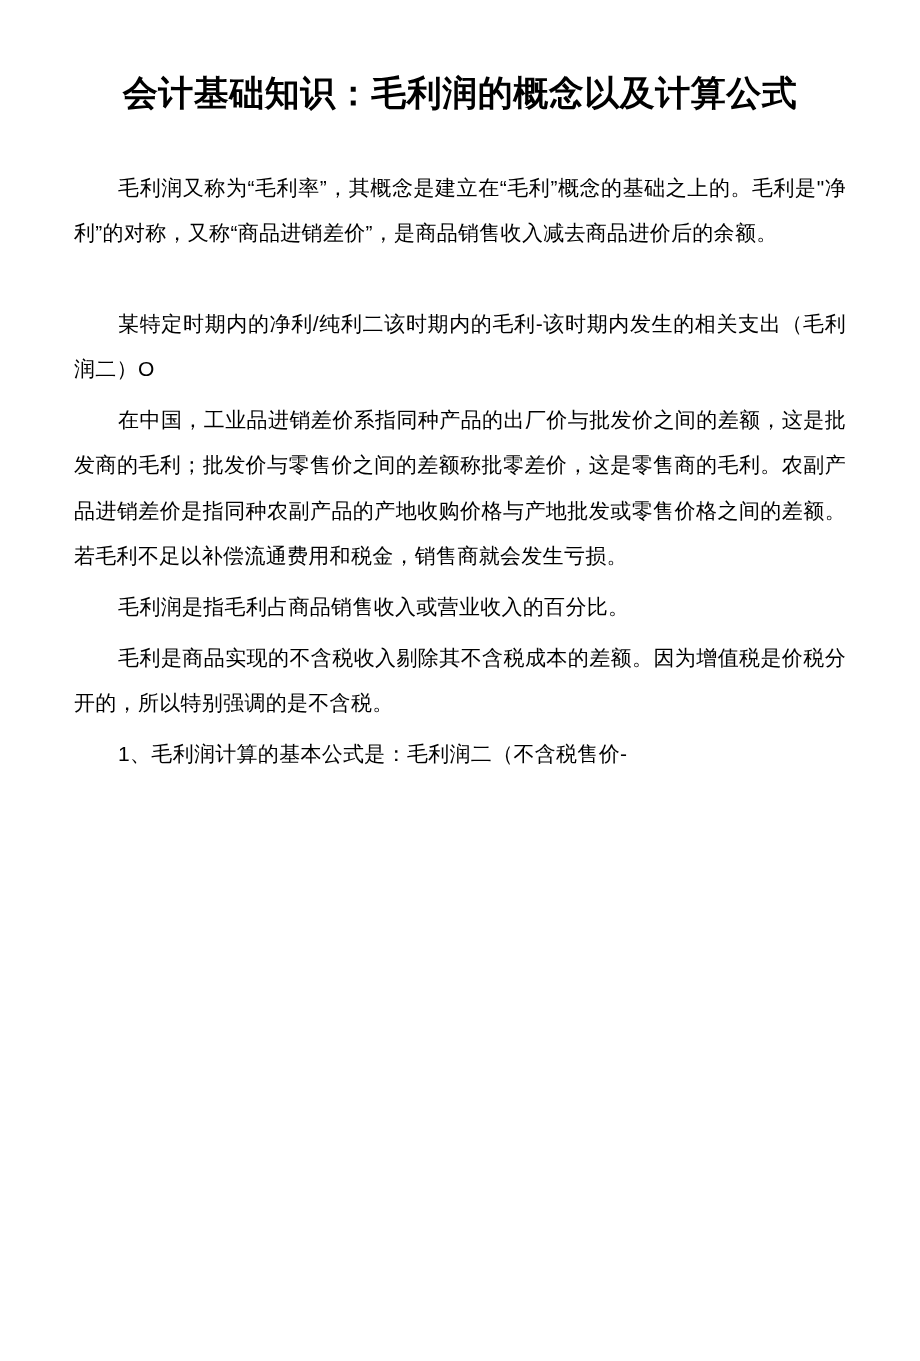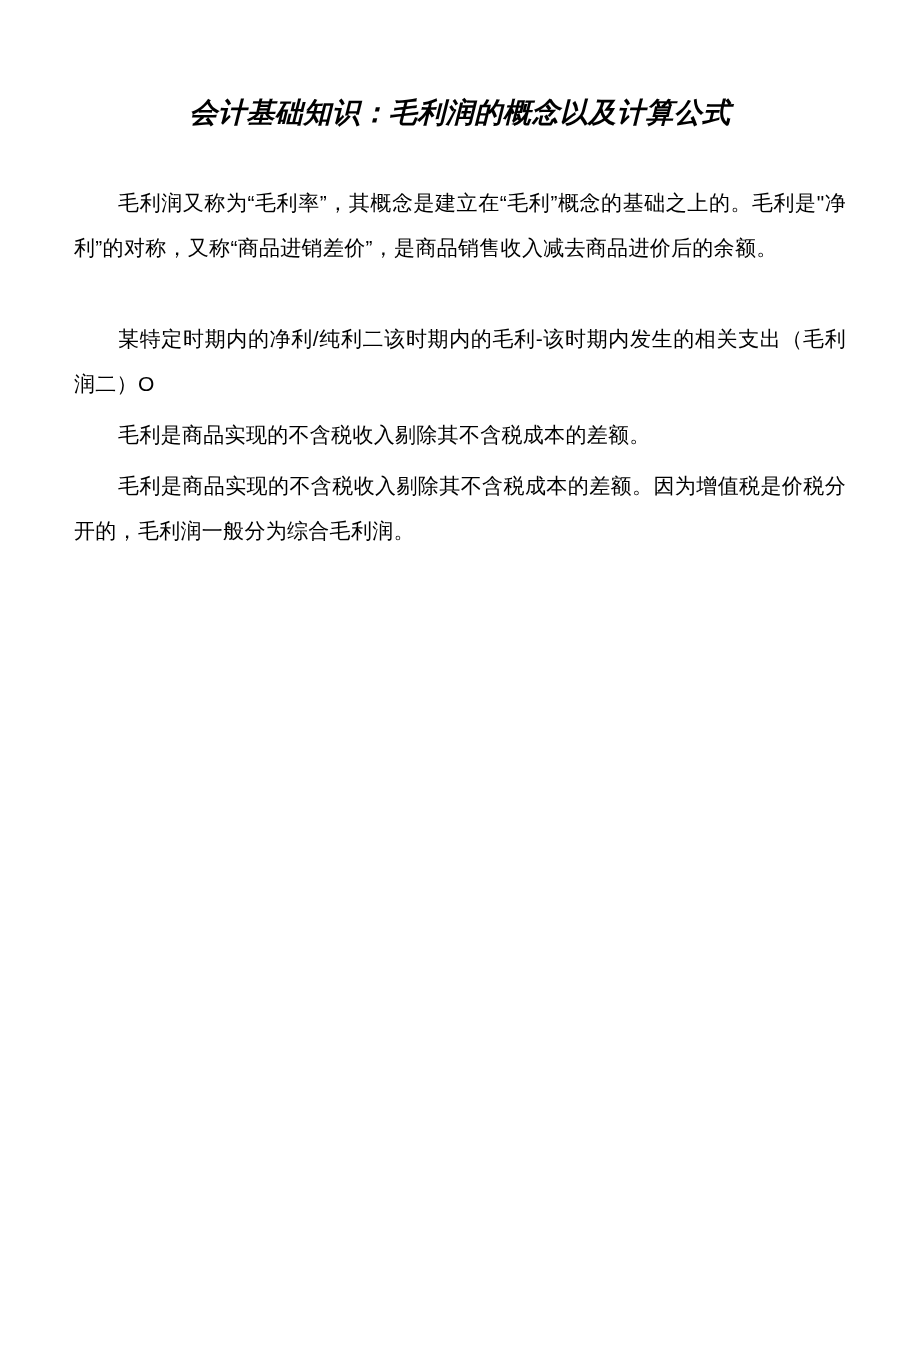--- a/index.html
+++ b/index.html
@@ -15,27 +15,26 @@
     overflow: hidden;
   }
   .page {
     box-sizing: border-box;
     width: 920px;
     height: 1361px;
     padding: 62px 74px 0 74px;
     background: #ffffff;
   }
   .doc-title {
-    font-size: 28px;
+    font-size: 35px;
     font-weight: bold;
     line-height: 1.45;
     text-align: center;
     letter-spacing: 0.5px;
-    margin: 31px 40px 0 40px;
-    font-style: italic;
+    margin: 6px 40px 0 40px;
   }
   .para {
     font-size: 21px;
     line-height: 2.15;
     text-align: justify;
     margin: 0;
     letter-spacing: 0.3px;
   }
   .indent {
     text-indent: 2.1em;
@@ -50,20 +49,22 @@
 <body>
 
 <div class="page">
 
   <h1 class="doc-title">会计基础知识：毛利润的概念以及计算公式</h1>
 
   <p class="para indent gap-lg">毛利润又称为“毛利率”，其概念是建立在“毛利”概念的基础之上的。毛利是"净利”的对称，又称“商品进销差价”，是商品销售收入减去商品进价后的余额。</p>
 
   <p class="para indent gap-lg">某特定时期内的净利/纯利二该时期内的毛利-该时期内发生的相关支出（毛利润二）O</p>
 
+  <p class="para indent gap-sm">在中国，工业品进销差价系指同种产品的出厂价与批发价之间的差额，这是批发商的毛利；批发价与零售价之间的差额称批零差价，这是零售商的毛利。农副产品进销差价是指同种农副产品的产地收购价格与产地批发或零售价格之间的差额。若毛利不足以补偿流通费用和税金，销售商就会发生亏损。</p>
 
-  <p class="para indent gap-sm">毛利是商品实现的不含税收入剔除其不含税成本的差额。</p>
+  <p class="para indent gap-sm">毛利润是指毛利占商品销售收入或营业收入的百分比。</p>
 
 
-  <p class="para indent gap-sm">毛利是商品实现的不含税收入剔除其不含税成本的差额。因为增值税是价税分开的，毛利润一般分为综合毛利润。</p>
+  <p class="para indent gap-sm">毛利是商品实现的不含税收入剔除其不含税成本的差额。因为增值税是价税分开的，所以特别强调的是不含税。</p>
 
+  <p class="para indent gap-sm">1、毛利润计算的基本公式是：毛利润二（不含税售价-</p>
 
 </div>
 
 </body></html>

